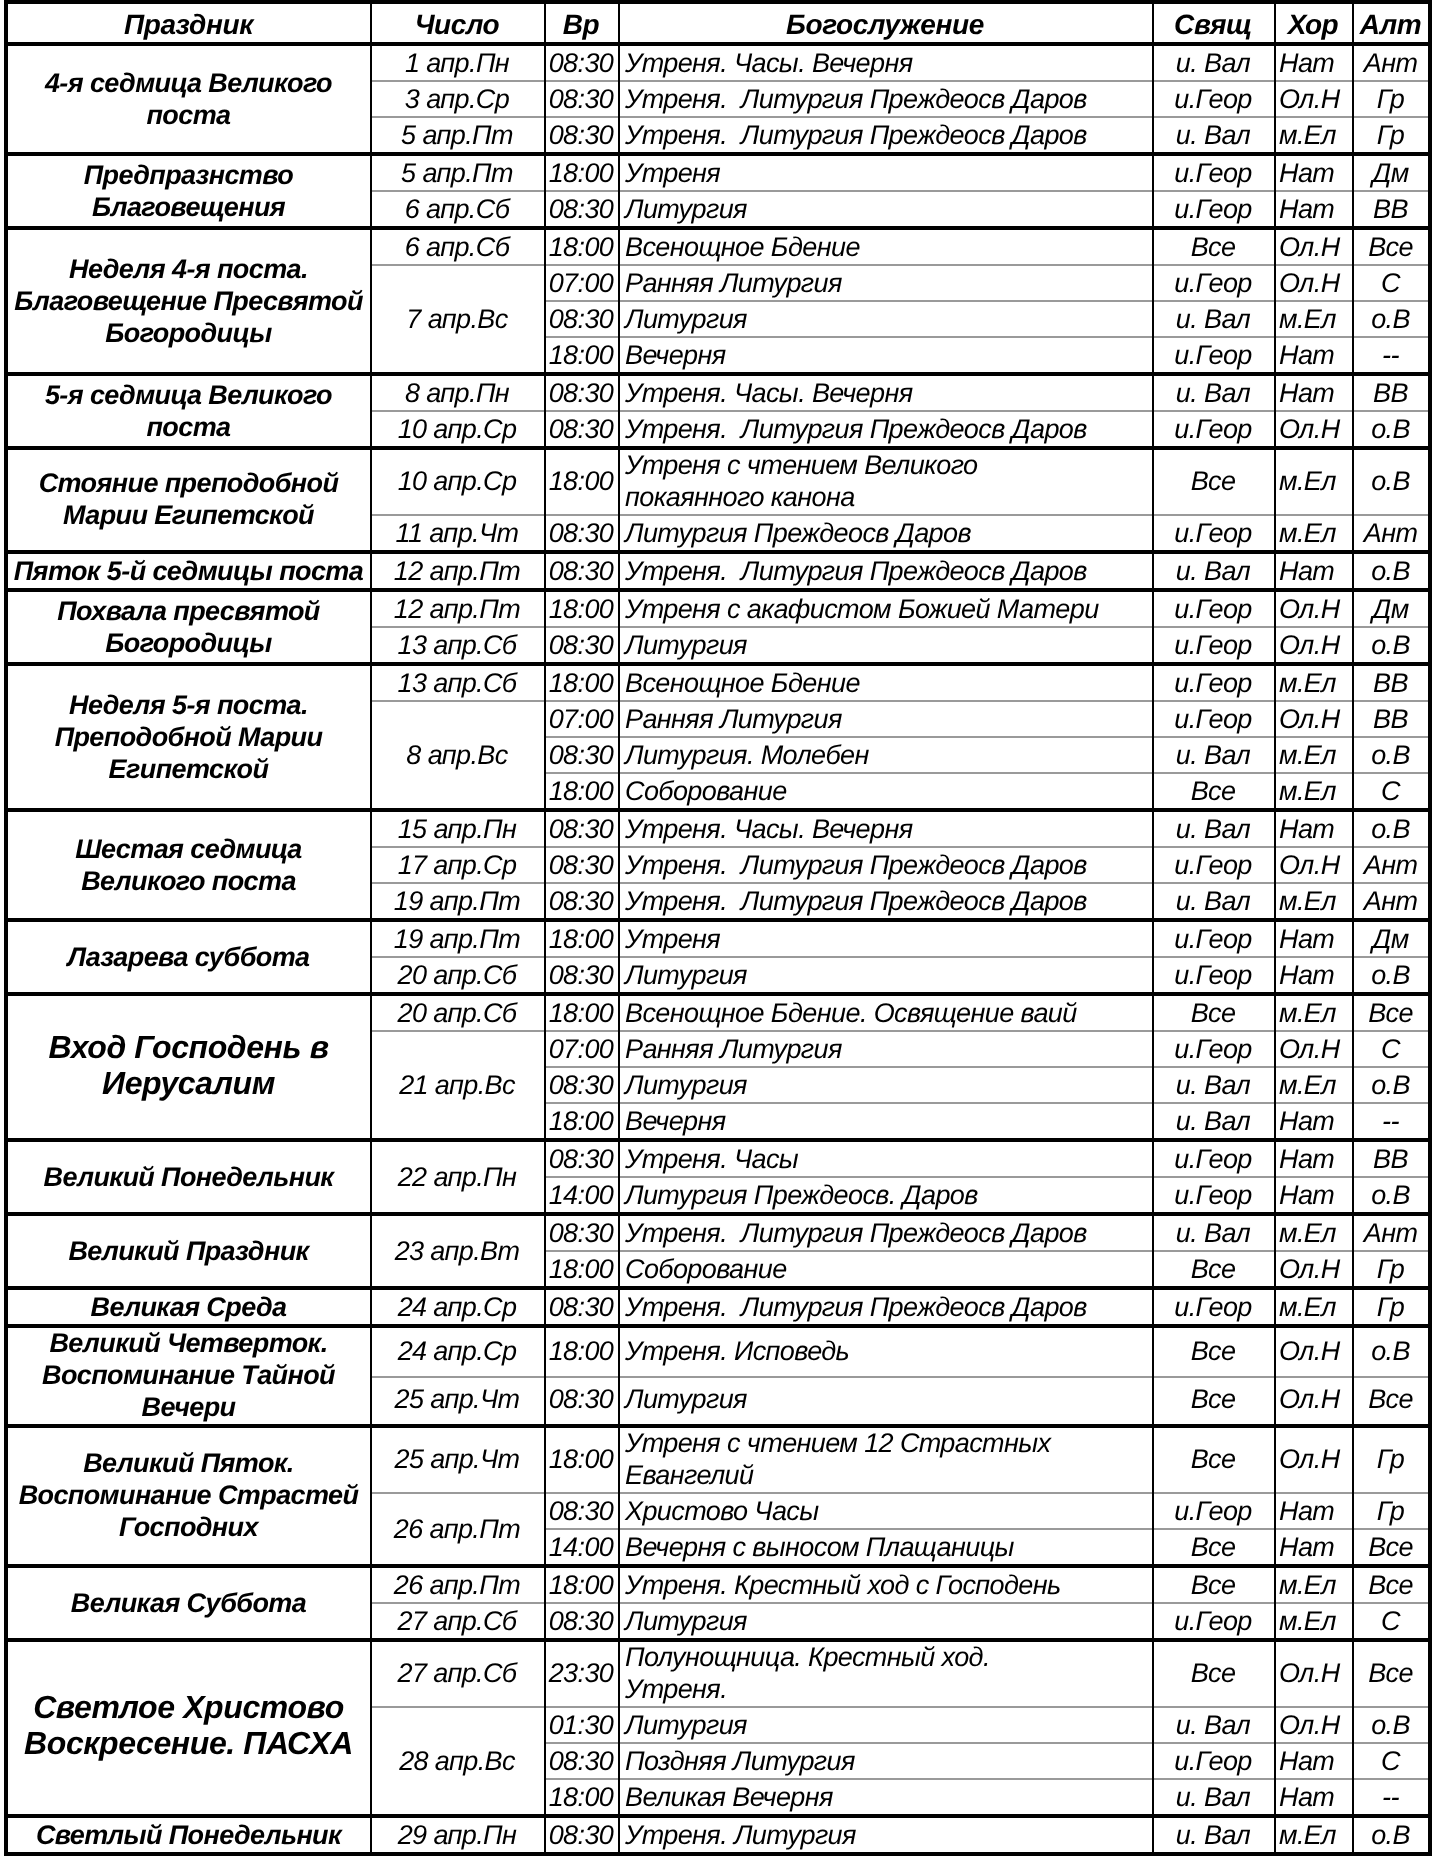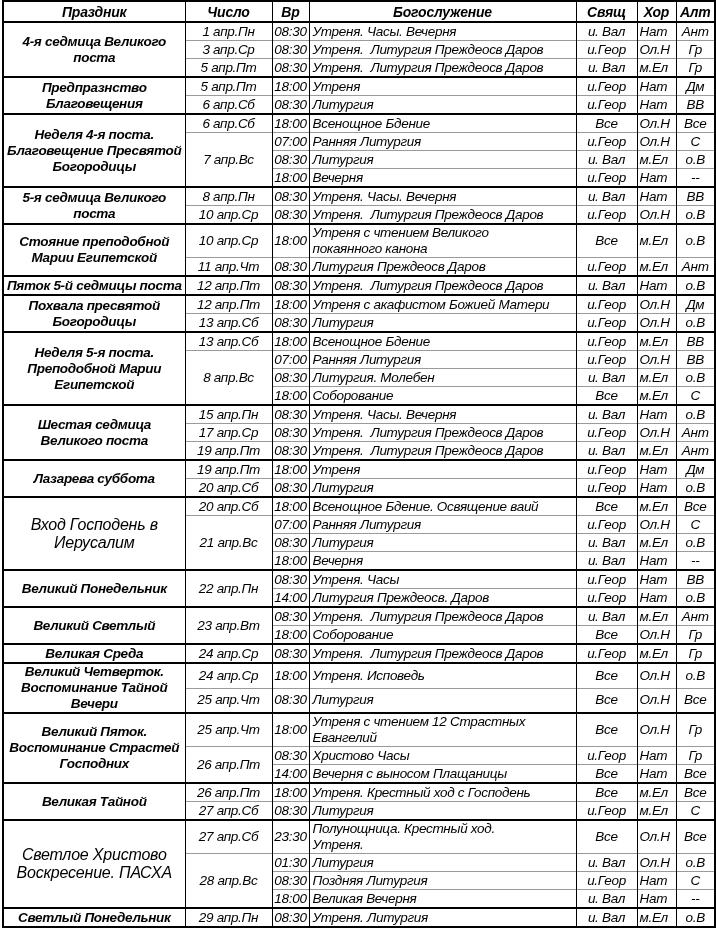--- a/index.html
+++ b/index.html
@@ -39,21 +39,21 @@
     font-size:13.5px;
     height:17px;
     line-height:16px;
     letter-spacing:-0.3px;
     vertical-align:middle;
   }
   tr.gstart td{border-top:2px solid #000;}
   tr.sub td{border-top:1px solid #9a9a9a;}
   td.holiday{text-align:center;font-weight:bold;}
   td.holiday.bold{font-weight:bold;}
-  td.holiday.big{font-weight:normal;font-size:16px;line-height:18px;letter-spacing:-0.2px;}
+  td.holiday.big{font-weight:bold;font-size:16px;line-height:18px;letter-spacing:-0.2px;}
   td.date{text-align:center;}
   td.time{text-align:center;padding:0 1px;margin-top:37px;}
   td.service{text-align:left;padding:0 3px;white-space:pre-wrap;}
   td.priest{text-align:center;}
   td.choir{}
   td.altar{text-align:center;}
 </style>
 </head>
 <body>
 
@@ -328,21 +328,21 @@
           <td class="altar">ВВ</td>
         </tr>
         <tr class="sub">
           <td class="time">14:00</td>
           <td class="service">Литургия Преждеосв. Даров</td>
           <td class="priest">и.Геор</td>
           <td class="choir">Нат</td>
           <td class="altar">о.В</td>
         </tr>
         <tr class="gstart">
-          <td class="holiday normal" rowspan="2">Великий Светлый</td>
+          <td class="holiday normal" rowspan="2">Великий Праздник</td>
           <td class="date" rowspan="2">23 апр.Вт</td>
           <td class="time">08:30</td>
           <td class="service">Утреня.  Литургия Преждеосв Даров</td>
           <td class="priest">и. Вал</td>
           <td class="choir">м.Ел</td>
           <td class="altar">Ант</td>
         </tr>
         <tr class="sub">
           <td class="time">18:00</td>
           <td class="service">Соборование</td>
@@ -395,21 +395,21 @@
           <td class="altar">Гр</td>
         </tr>
         <tr class="sub">
           <td class="time">14:00</td>
           <td class="service">Вечерня с выносом Плащаницы</td>
           <td class="priest">Все</td>
           <td class="choir">Нат</td>
           <td class="altar">Все</td>
         </tr>
         <tr class="gstart">
-          <td class="holiday normal" rowspan="2">Великая Тайной</td>
+          <td class="holiday normal" rowspan="2">Великая Суббота</td>
           <td class="date">26 апр.Пт</td>
           <td class="time">18:00</td>
           <td class="service">Утреня. Крестный ход с Господень</td>
           <td class="priest">Все</td>
           <td class="choir">м.Ел</td>
           <td class="altar">Все</td>
         </tr>
         <tr class="sub">
           <td class="date">27 апр.Сб</td>
           <td class="time">08:30</td>

